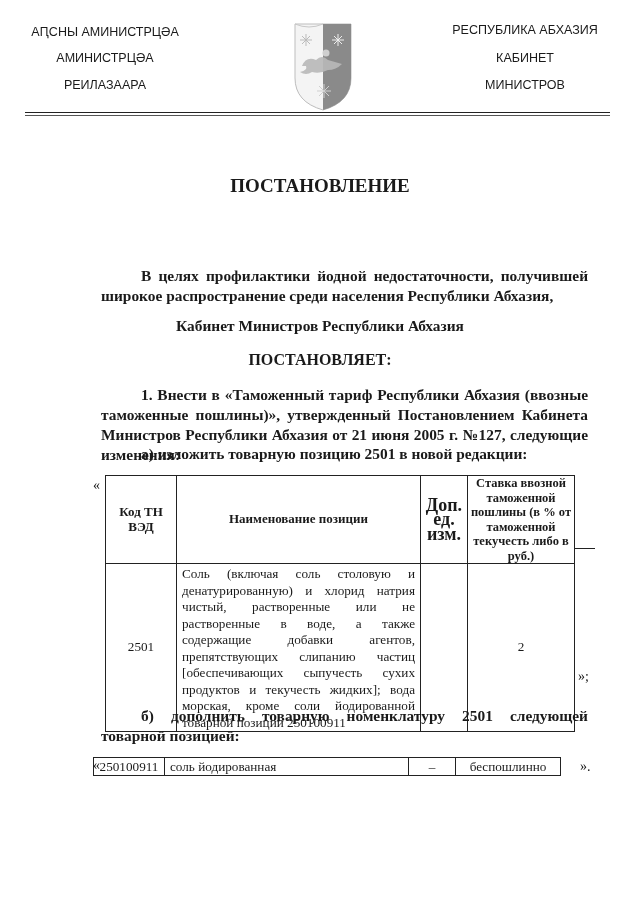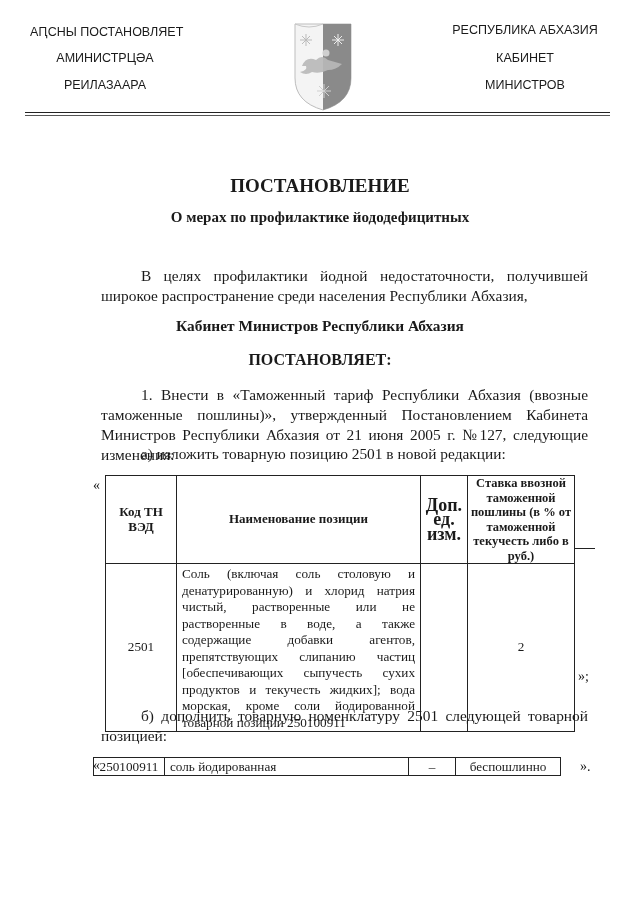--- a/index.html
+++ b/index.html
@@ -7,40 +7,40 @@
   .abs { position: absolute; }
   .hdr { font-family: "Liberation Sans", sans-serif; font-size: 12.5px; letter-spacing: 0; text-align: center; white-space: nowrap; }
   .hdr-left { left: 30px; width: 150px; }
   .hdr-right { left: 445px; width: 160px; }
   .emblem { left: 292px; top: 20px; width: 62px; height: 92px; }
   .rule-top { left: 25px; width: 585px; top: 112px; height: 0; border-top: 1.5px solid #222; }
   .rule-bot { left: 25px; width: 585px; top: 115px; height: 0; border-top: 1px solid #555; }
   .serif { font-family: "Liberation Serif", serif; }
   .title { left: 0; width: 640px; top: 175px; text-align: center; font-weight: bold; font-size: 19px; }
   .subtitle { left: 0; width: 640px; top: 208px; text-align: center; font-weight: bold; font-size: 15px; line-height: 18px; }
-  .para { left: 101px; width: 487px; font-size: 15.4px; line-height: 20px; text-align: justify; }
+  .para { left: 101px; width: 487px; font-size: 15.4px; line-height: 20px; text-align: justify; font-weight: bold; }
   .indent { text-indent: 40px; }
   .center-bold { left: 0; width: 640px; text-align: center; font-weight: bold; font-size: 15.4px; }
   table { border-collapse: collapse; font-family: "Liberation Serif", serif; }
   .tbl1 { left: 105px; top: 475px; }
   .tbl1 td, .tbl1 th { border: 1.2px solid #222; padding: 0; }
   .tbl1 th { font-weight: bold; font-size: 12.5px; line-height: 14.5px; text-align: center; vertical-align: middle; }
   .tbl1 td { font-size: 13.2px; line-height: 16.5px; }
   .c1 { width: 70px; } .c2 { width: 243px; } .c3 { width: 46px; } .c4 { width: 106px; }
   .desc { text-align: justify; padding: 2px 5px 0 5px !important; vertical-align: top; }
   .mid { text-align: center; vertical-align: middle; }
   .tbl2 { left: 93px; top: 757px; }
   .tbl2 td { border: 1.2px solid #222; font-size: 13.2px; height: 17px; padding: 0; }
   .quote { font-family: "Liberation Serif", serif; font-size: 14px; }
   .ext-line { left: 575px; top: 548px; width: 20px; border-top: 1.2px solid #222; }
 </style>
 </head>
 <body>
 
-<div class="abs hdr hdr-left" style="top:23px;">АԤСНЫ ПОСТАНОВЛЯЕТ</div>
+<div class="abs hdr hdr-left" style="top:23px;">АԤСНЫ АМИНИСТРЦӘА</div>
 <div class="abs hdr hdr-left" style="top:51px;">АМИНИСТРЦӘА</div>
 <div class="abs hdr hdr-left" style="top:78px;">РЕИЛАЗААРА</div>
 
 <div class="abs emblem">
   <svg width="62" height="92" viewBox="0 0 62 92">
     <path d="M3 4 L59 4 L59 58 Q59 82 31 90 Q3 82 3 58 Z" fill="#f4f4f4" stroke="#bdbdbd" stroke-width="1"></path>
     <path d="M31 4 L59 4 L59 58 Q59 82 31 90 Z" fill="#8a8a8a"></path>
     <path d="M3 4 Q17 10 31 4" fill="none" stroke="#c8c8c8" stroke-width="1"></path>
     <g stroke="#bbbbbb" stroke-width="1">
       <line x1="14" y1="14" x2="14" y2="26"></line>
@@ -67,21 +67,20 @@
 
 <div class="abs hdr hdr-right" style="top:23px;">РЕСПУБЛИКА АБХАЗИЯ</div>
 <div class="abs hdr hdr-right" style="top:51px;">КАБИНЕТ</div>
 <div class="abs hdr hdr-right" style="top:78px;">МИНИСТРОВ</div>
 
 <div class="abs rule-top"></div>
 <div class="abs rule-bot"></div>
 
 <div class="abs serif title">ПОСТАНОВЛЕНИЕ</div>
 <div class="abs serif subtitle">
-  <div>О мерах по профилактике йододефицитных</div>
 </div>
 
 <div class="abs serif para indent" style="top:266px;">В целях профилактики йодной недостаточности, получившей широкое распространение среди населения Республики Абхазия,</div>
 
 <div class="abs serif center-bold" style="top:317px;">Кабинет Министров Республики Абхазия</div>
 <div class="abs serif center-bold" style="top:351px; font-size:16px;">ПОСТАНОВЛЯЕТ:</div>
 
 <div class="abs serif para indent" style="top:385px;">1. Внести в «Таможенный тариф Республики Абхазия (ввозные таможенные пошлины)», утвержденный Постановлением Кабинета Министров Республики Абхазия от 21 июня 2005 г. №127, следующие изменения:</div>
 <div class="abs serif para indent" style="top:444px;">а) изложить товарную позицию 2501 в новой редакции:</div>
 

